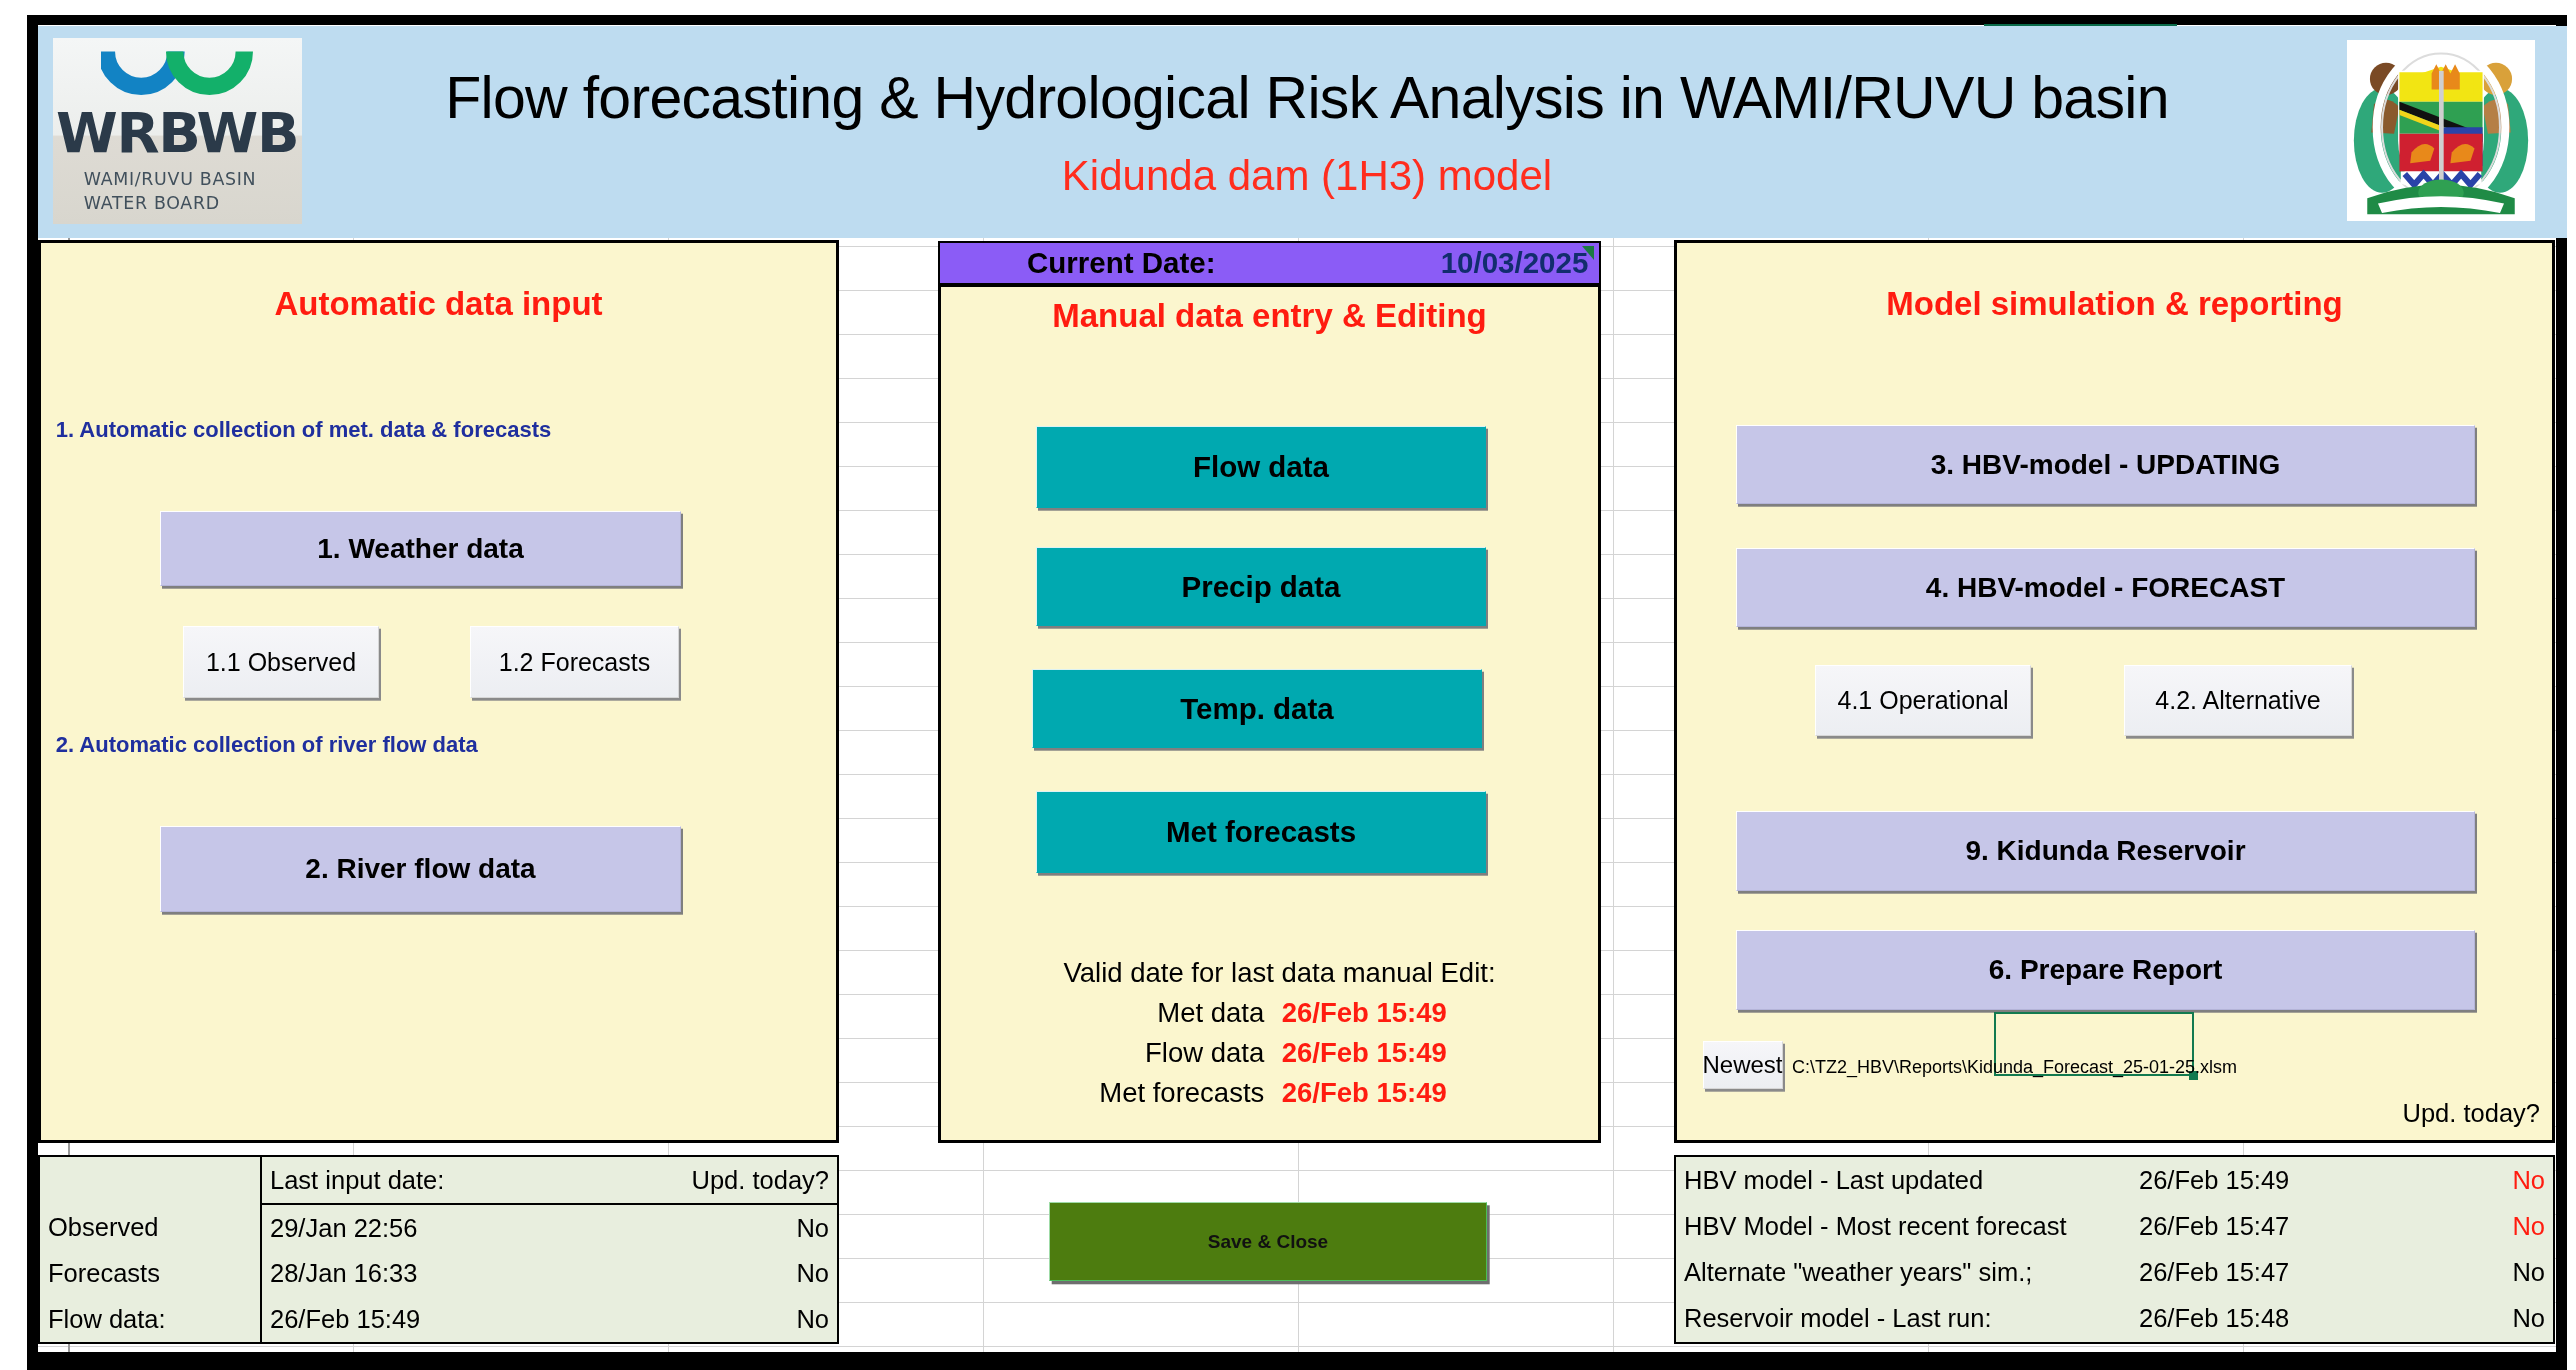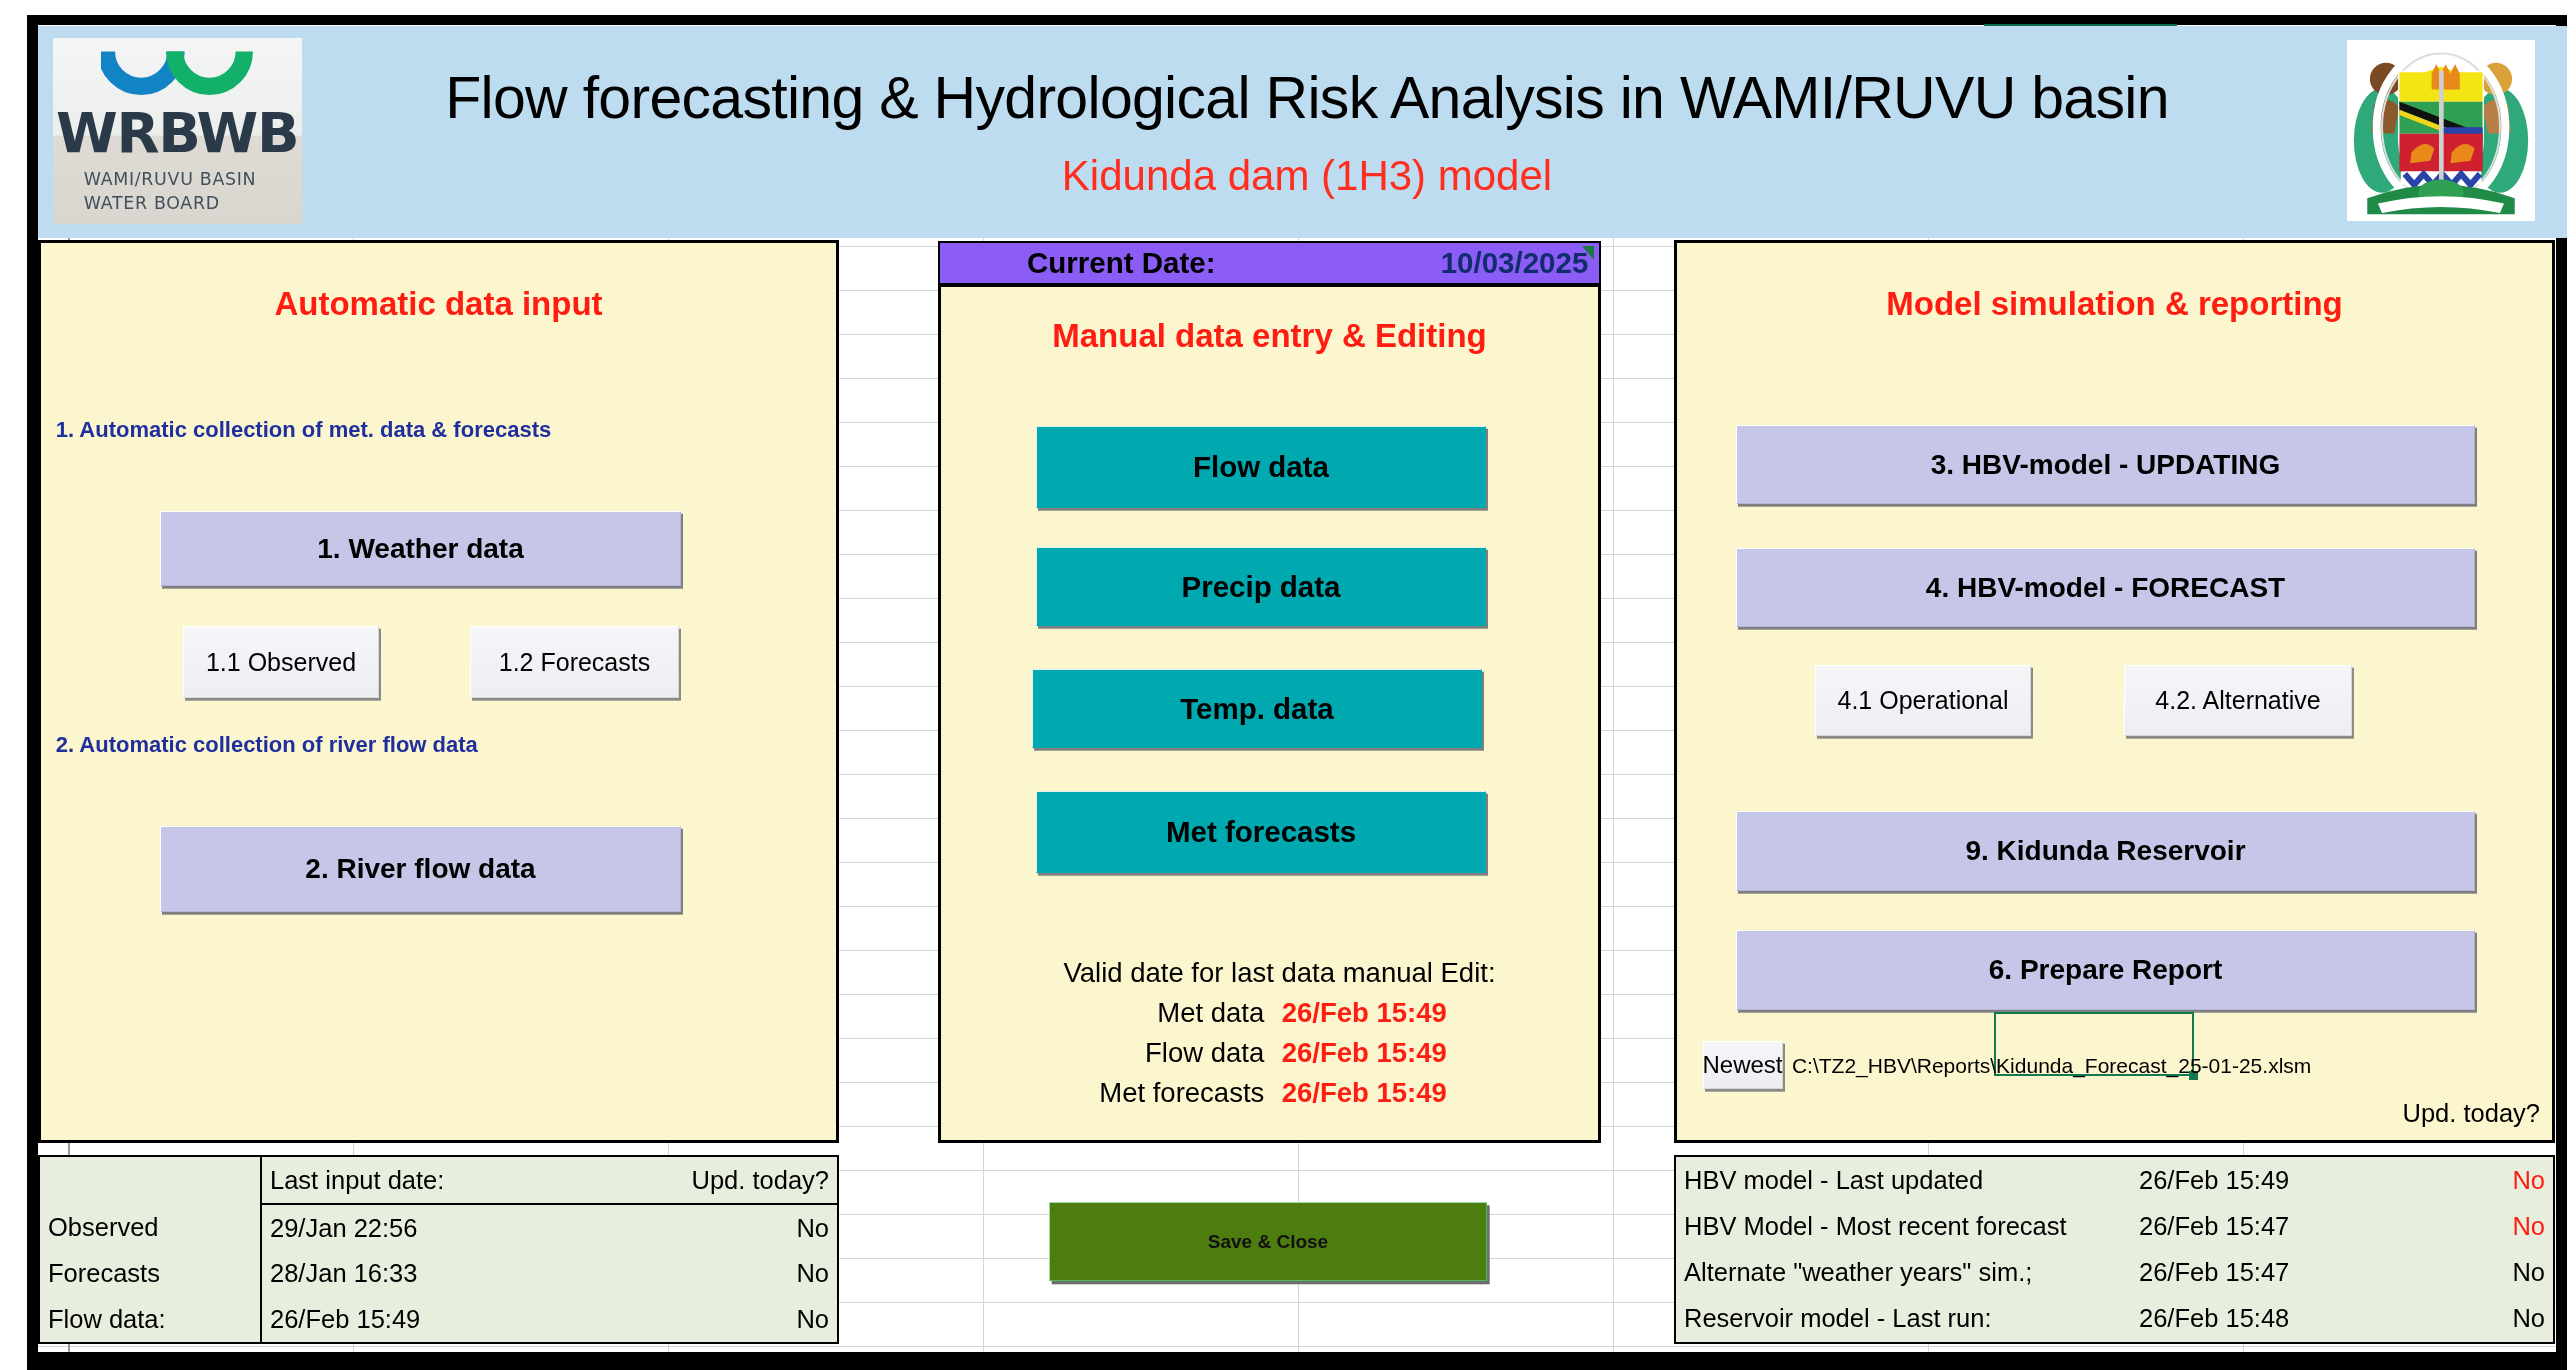--- a/index.html
+++ b/index.html
@@ -182,21 +182,21 @@
   }
 
   
   .valid-head { text-align:center; font-size: 27.5px; color:#000;padding-left:20px; }
   .valid-row { display:flex; justify-content:center; align-items:baseline; gap: 17.4px; margin-top: 8px; }
   .valid-key { font-size: 27.5px; color:#000; text-align:right; width: 201px; }
   .valid-val { font-size: 27.5px; color:#ff1c10; font-weight: 700; width: 194px; text-align:left; }
 
   
   .newest-row { position:absolute; display:flex; align-items:flex-end; }
-  .path-text { font-size: 21px; color:#000; margin-left: 9.4px; margin-bottom: 10.7px; }
+  .path-text { font-size: 18px; color:#000; margin-left: 9.4px; margin-bottom: 10.7px; }
   .upd-today-right { position:absolute; font-size: 25.5px; color:#000; }
   .sel-rect {
     position: absolute;
     border: 2.7px solid #127a4f;
     background: transparent;
   }
   .sel-handle {
     position:absolute; width: 9.4px; height: 9.4px; background:#127a4f;
   }
 
@@ -303,21 +303,21 @@
 
     <div class="btn-grey" style="position:absolute; left:429px; top:383px; width:209px; height:72px;">1.2 Forecasts</div>
 
     <div class="section-label" style="position:absolute; left:14.7px; top:489px;">2. Automatic collection of river flow data</div>
 
     <div class="btn-purple" style="position:absolute; left:119px; top:583px; width:521px; height:86px;">2. River flow data</div>
   </div>
 
   <div class="panel" style="left:938px; top:284px; width:663px; height:859px;">
 
-    <div class="panel-title" style="margin-top:30px;text-align:center;">Manual data entry &amp; Editing</div>
+    <div class="panel-title" style="margin-top:10px;text-align:center;">Manual data entry &amp; Editing</div>
 
     <div class="btn-teal" style="position:absolute; left:95px; top:139px; width:450px; height:82px;">Flow data</div>
 
     <div class="btn-teal" style="position:absolute; left:95px; top:260px; width:450px; height:79px;">Precip data</div>
 
     <div class="btn-teal" style="position:absolute; left:91px; top:382px; width:450px; height:79px;">Temp. data</div>
 
     <div class="btn-teal" style="position:absolute; left:95px; top:504px; width:450px; height:82px;">Met forecasts</div>
 
     <div style="position:absolute; left:0; top:670px; width:100%;">

